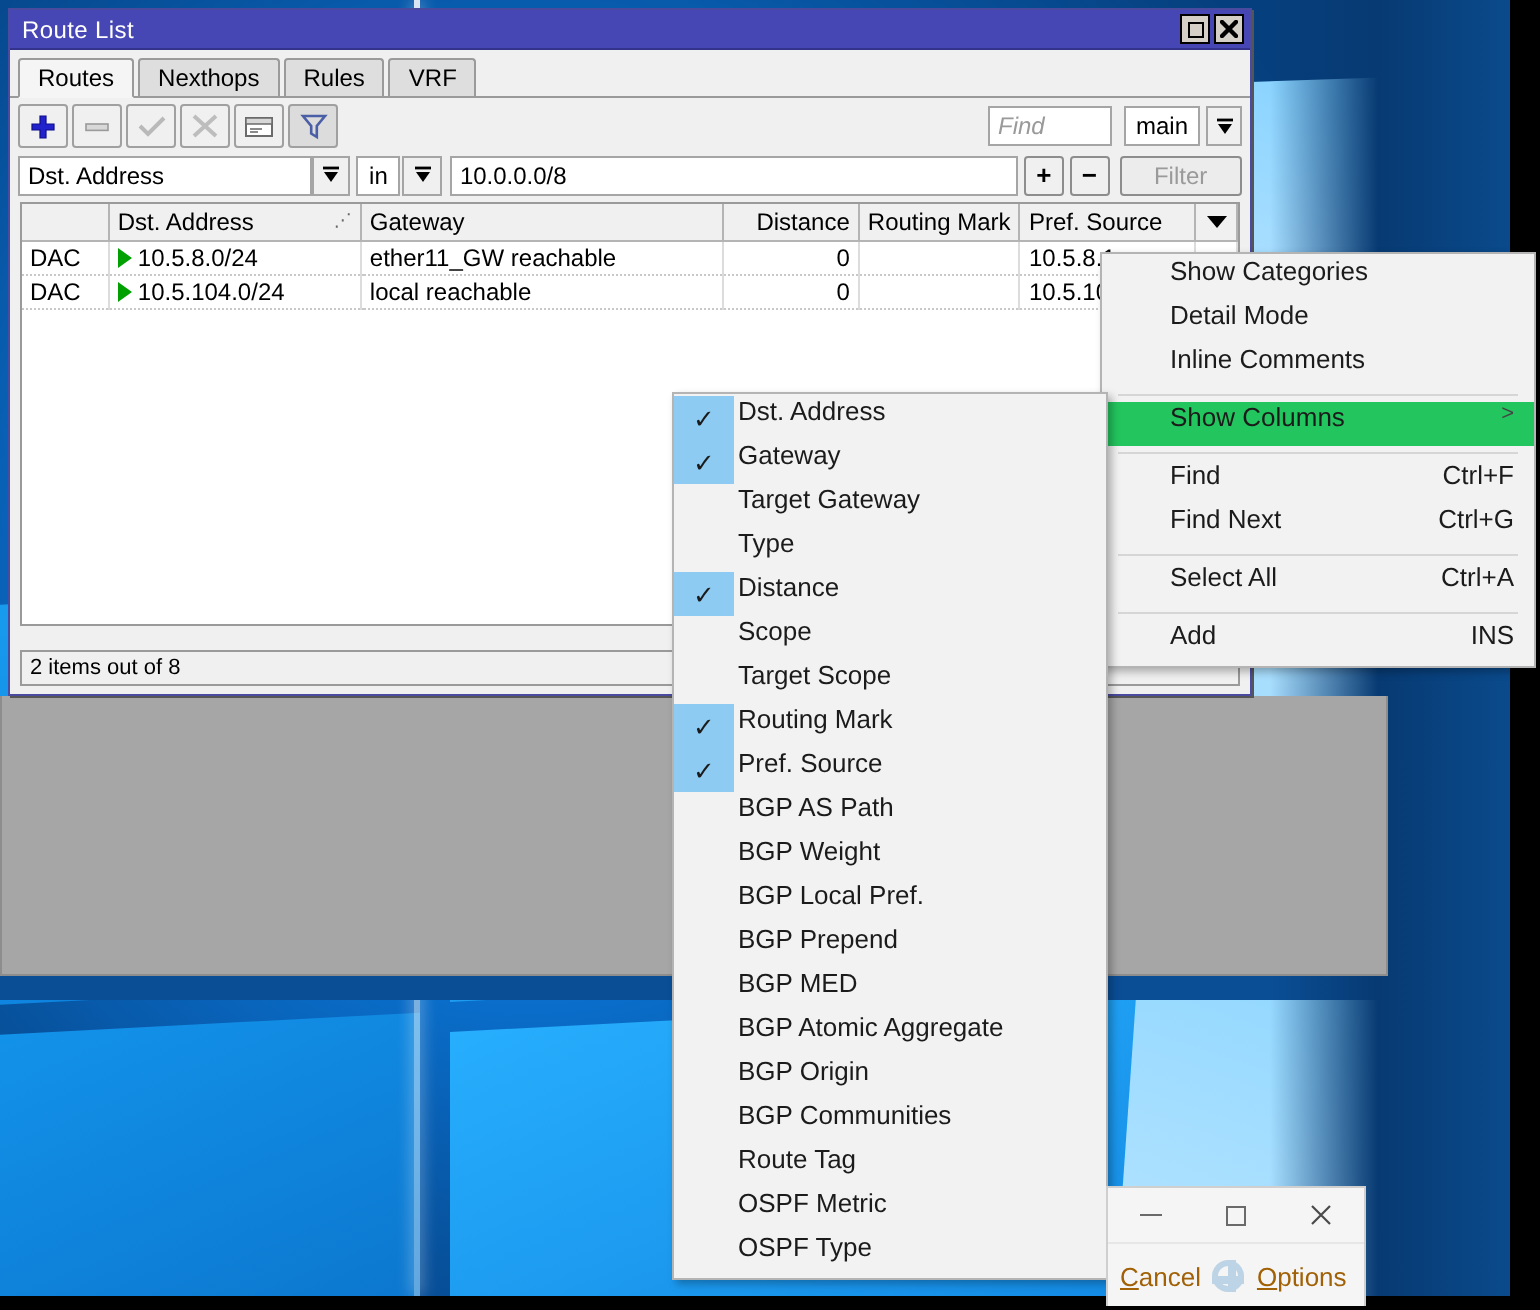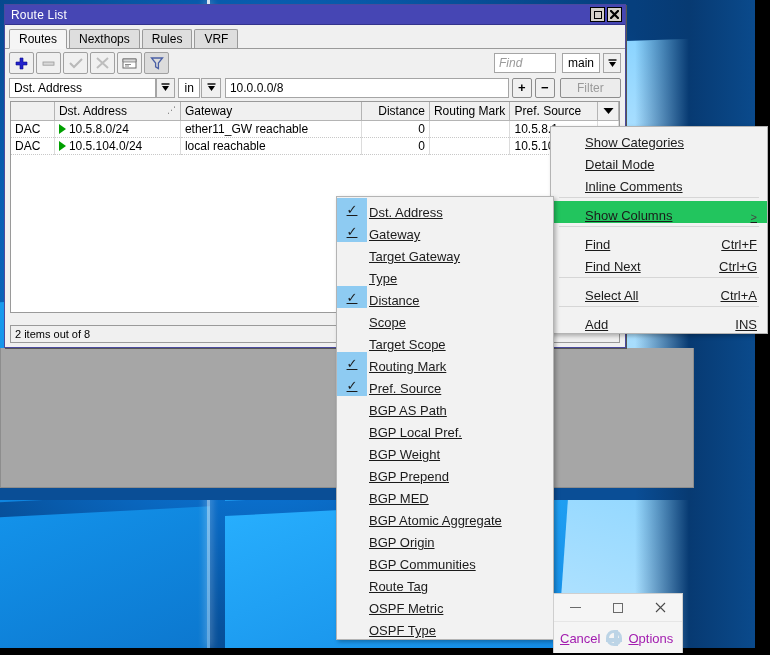--- a/index.html
+++ b/index.html
@@ -161,21 +161,21 @@
                font-size:11px; display:flex; align-items:center; padding-left:4px; }
 
   
   .menu {
     position:absolute; background:#f2f2f2; border:1px solid #b4b4b4;
     font-size:13px; color:#1b1b1b; padding:1px 0;
     box-shadow:2px 2px 4px rgba(0,0,0,.28);
   }
   #ctx-menu { left:550px; top:126px; width:218px; }
   #col-menu { left:336px; top:196px; width:218px; }
-  .mi { display:flex; align-items:flex-end; height:22px; padding:0 10px 0 0; white-space:nowrap;text-decoration:underline; }
+  .mi { display:flex; align-items:flex-start; height:22px; padding:0 10px 0 0; white-space:nowrap; }
   .mi .mi-check { width:30px; flex:none; display:flex; align-items:center; justify-content:center;
                   align-self:stretch; font-size:13px; color:#1b1b1b; }
   .mi .mi-check.on { background:#8ecbf2; }
   .mi .mi-label { flex:1; padding-left:2px; }
   .mi .mi-accel { color:#1b1b1b; padding-left:16px; }
   .mi .mi-sub { font-size:11px; color:#444; padding-left:10px; }
   .mi.sel { background:#22c55e; }
   .mi.plain { padding-left:32px; }
   .msep { height:1px; background:#d6d6d6; margin:3px 8px; }
 
@@ -184,21 +184,21 @@
     position:absolute; left:553px; top:593px; width:130px; height:60px;
     background:#f5f5f5; border:1px solid #cfcfcf; border-bottom:none;
     overflow:hidden;
   }
   .md-caption { display:flex; height:28px; border-bottom:1px solid #e6e6e6; }
   .md-cbtn { flex:1; display:flex; align-items:center; justify-content:center;
              color:#3a3a3a; font-size:13px; }
   .md-cbtn .sq2 { width:10px; height:10px; border:1px solid #6a6a6a; }
   .md-cbtn .dash { width:11px; height:1px; background:#6a6a6a; }
   .md-body { display:flex; align-items:center; height:32px; gap:6px; padding:0 6px; font-size:13px; }
-  .md-body .lnk { color:#a21caf; }
+  .md-body .lnk { color:#a16207; }
   .md-body .lnk u { text-decoration:underline; }
   .gear {
     width:16px; height:16px; border-radius:50%;
     border:3px solid #bcd4e6; background:#f5f5f5; position:relative; flex:none;
   }
   .gear::before, .gear::after {
     content:""; position:absolute; background:#bcd4e6;
   }
   .gear::before { left:-3px; right:-3px; top:5px; height:4px; }
   .gear::after { top:-3px; bottom:-3px; left:5px; width:4px; }
@@ -447,25 +447,25 @@
     <div class="mi">
       <span class="mi-check on">✓</span>
       <span class="mi-label">Pref. Source</span>
     </div>
     <div class="mi">
       <span class="mi-check"></span>
       <span class="mi-label">BGP AS Path</span>
     </div>
     <div class="mi">
       <span class="mi-check"></span>
+      <span class="mi-label">BGP Weight</span>
+    </div>
+    <div class="mi">
+      <span class="mi-check"></span>
       <span class="mi-label">BGP Local Pref.</span>
-    </div>
-    <div class="mi">
-      <span class="mi-check"></span>
-      <span class="mi-label">BGP Weight</span>
     </div>
     <div class="mi">
       <span class="mi-check"></span>
       <span class="mi-label">BGP Prepend</span>
     </div>
     <div class="mi">
       <span class="mi-check"></span>
       <span class="mi-label">BGP MED</span>
     </div>
     <div class="mi">

